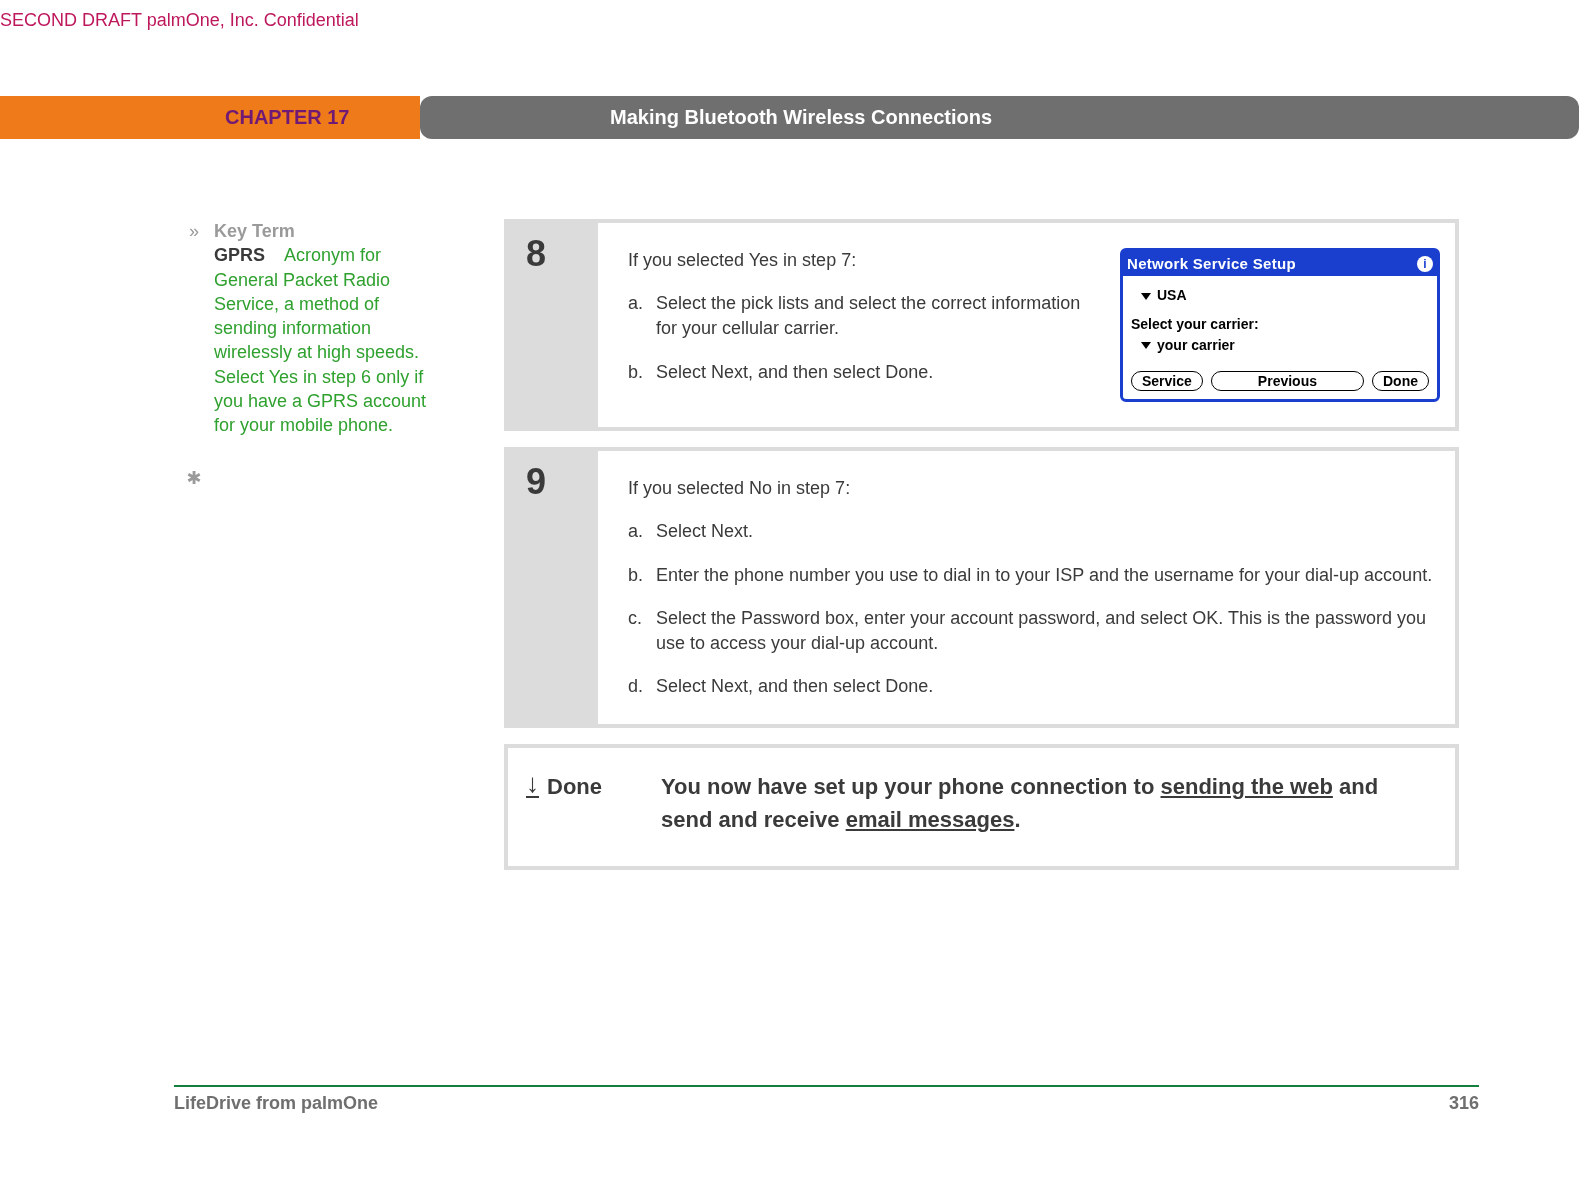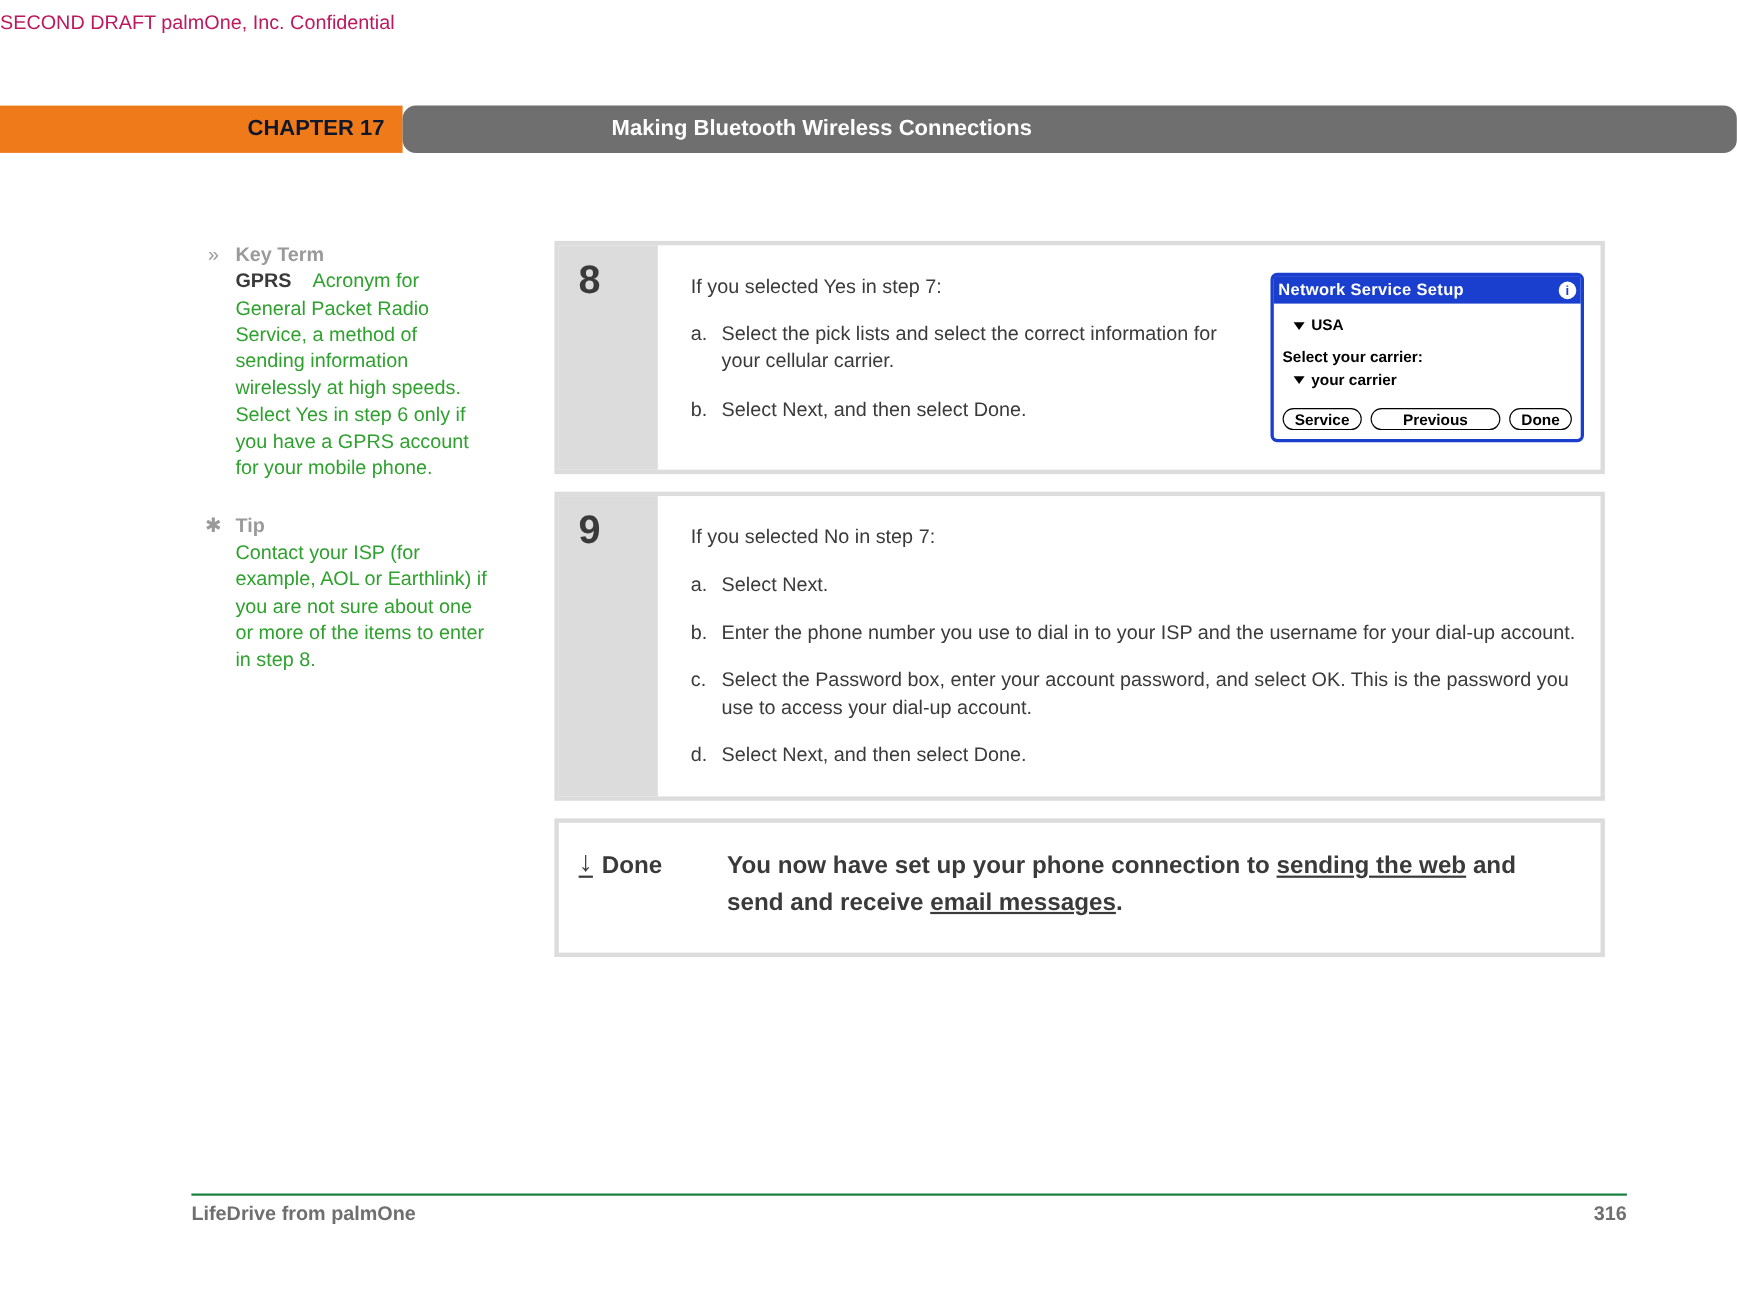--- a/index.html
+++ b/index.html
@@ -1,39 +1,39 @@
 <!DOCTYPE html>
 <html><head>
 <meta charset="utf-8">
 <style>
   * { margin: 0; padding: 0; box-sizing: border-box; }
   body { width: 1579px; height: 1178px; font-family: Arial, Helvetica, sans-serif; background: #fff; color: #000; }
   .confidential { text-align: left; color: #be185d; font-size: 18px; padding-top: 10px; }
   .header-row { display: flex; margin-top: 65px; }
-  .header-orange { width: 366px; background: #ef7a1a; color: #0f172a; font-weight: bold; font-size: 20px; padding: 10px 0 10px 0; }
+  .header-orange { width: 420px; background: #ef7a1a; color: #701a75; font-weight: bold; font-size: 20px; padding: 10px 0 10px 0; }
   .header-orange-inner { padding-left: 225px; }
   .header-gray { flex: 1; background: #6f6f6f; color: #fff; font-weight: bold; font-size: 20px; padding: 10px 0 10px 190px; border-radius: 12px; }
   .content-row { display: flex; padding-left: 174px; padding-top: 80px; }
   .sidebar { width: 290px; font-size: 18px; line-height: 1.35; padding-right: 20px; }
   .sidebar-block { display: flex; margin-bottom: 28px; }
   .sb-icon { width: 40px; color: #9a9a9a; font-size: 18px; flex-shrink: 0; text-align: center; }
   .sb-body { flex: 1; }
   .sb-heading { color: #9a9a9a; font-weight: bold; }
   .sb-term { color: #3a3a3a; font-weight: bold; }
   .sb-text { color: #2fa12f; }
   .main-col { width: 955px; margin-left: 40px; }
   .step-box { border: 4px solid #dcdcdc; background: #fff; display: flex; margin-bottom: 16px; }
   .step-num-col { width: 90px; background: #dcdcdc; font-weight: bold; font-size: 36px; color: #3a3a3a; padding: 10px 0 0 18px; }
   .step-body { flex: 1; padding: 25px 15px 25px 30px; font-size: 18px; line-height: 1.4; color: #3a3a3a; }
   .step8-flex { display: flex; gap: 25px; }
   .step8-text { flex: 1; }
   .sub-item { display: flex; margin-top: 18px; }
   .sub-letter { width: 28px; }
   .sub-text { flex: 1; }
-  .palm-screen { width: 285px; border: 3px solid #1a3fcf; border-radius: 6px; flex-shrink: 0; font-family: Arial, sans-serif; font-size: 13px; }
+  .palm-screen { width: 320px; border: 3px solid #1a3fcf; border-radius: 6px; flex-shrink: 0; font-family: Arial, sans-serif; font-size: 13px; }
   .palm-titlebar { background: #1a3fcf; color: #fff; display: flex; align-items: center; padding: 2px 4px; font-weight: bold; font-size: 15px; font-stretch: condensed; letter-spacing: 0.3px; }
   .palm-titlebar .ptitle { flex: 1; }
   .info-icon { width: 16px; height: 16px; border-radius: 50%; background: #fff; color: #1a3fcf; font-weight: bold; text-align: center; line-height: 16px; font-size: 12px; }
   .palm-body { padding: 6px 8px 8px 8px; color: #000; }
   .palm-bold { font-weight: bold; font-size: 14px; line-height: 1.15; }
   .palm-pick { margin: 4px 0 10px 10px; font-weight: bold; font-size: 14px; }
   .tri { display: inline-block; width: 0; height: 0; border-left: 5px solid transparent; border-right: 5px solid transparent; border-top: 7px solid #000; margin-right: 6px; vertical-align: middle; }
   .palm-btn-row { display: flex; gap: 8px; margin-top: 16px; }
   .palm-btn { border: 1.5px solid #000; border-radius: 10px; padding: 0 10px; font-size: 14px; font-weight: bold; line-height: 18px; cursor: pointer; }
   .palm-btn.wide { flex: 1; text-align: center; }
@@ -64,24 +64,20 @@
       <div class="sb-body">
         <span class="sb-heading">Key Term</span><br>
         <span class="sb-term">GPRS</span>
         <span>&nbsp;&nbsp;</span>
         <span class="sb-text">Acronym for General Packet Radio Service, a method of sending information wirelessly at high speeds. Select Yes in step 6 only if you have a GPRS account for your mobile phone.</span>
       </div>
     </div>
 
     <div class="sidebar-block">
       <div class="sb-icon">✱</div>
-      <div class="sb-body">
-        <span class="sb-heading">Tip</span><br>
-        <span class="sb-text">Contact your ISP (for example, AOL or Earthlink) if you are not sure about one or more of the items to enter in step 8.</span>
-      </div>
     </div>
 
   </div>
 
   <div class="main-col">
 
     <div class="step-box">
       <div class="step-num-col">8</div>
       <div class="step-body">
         <div class="step8-flex">

